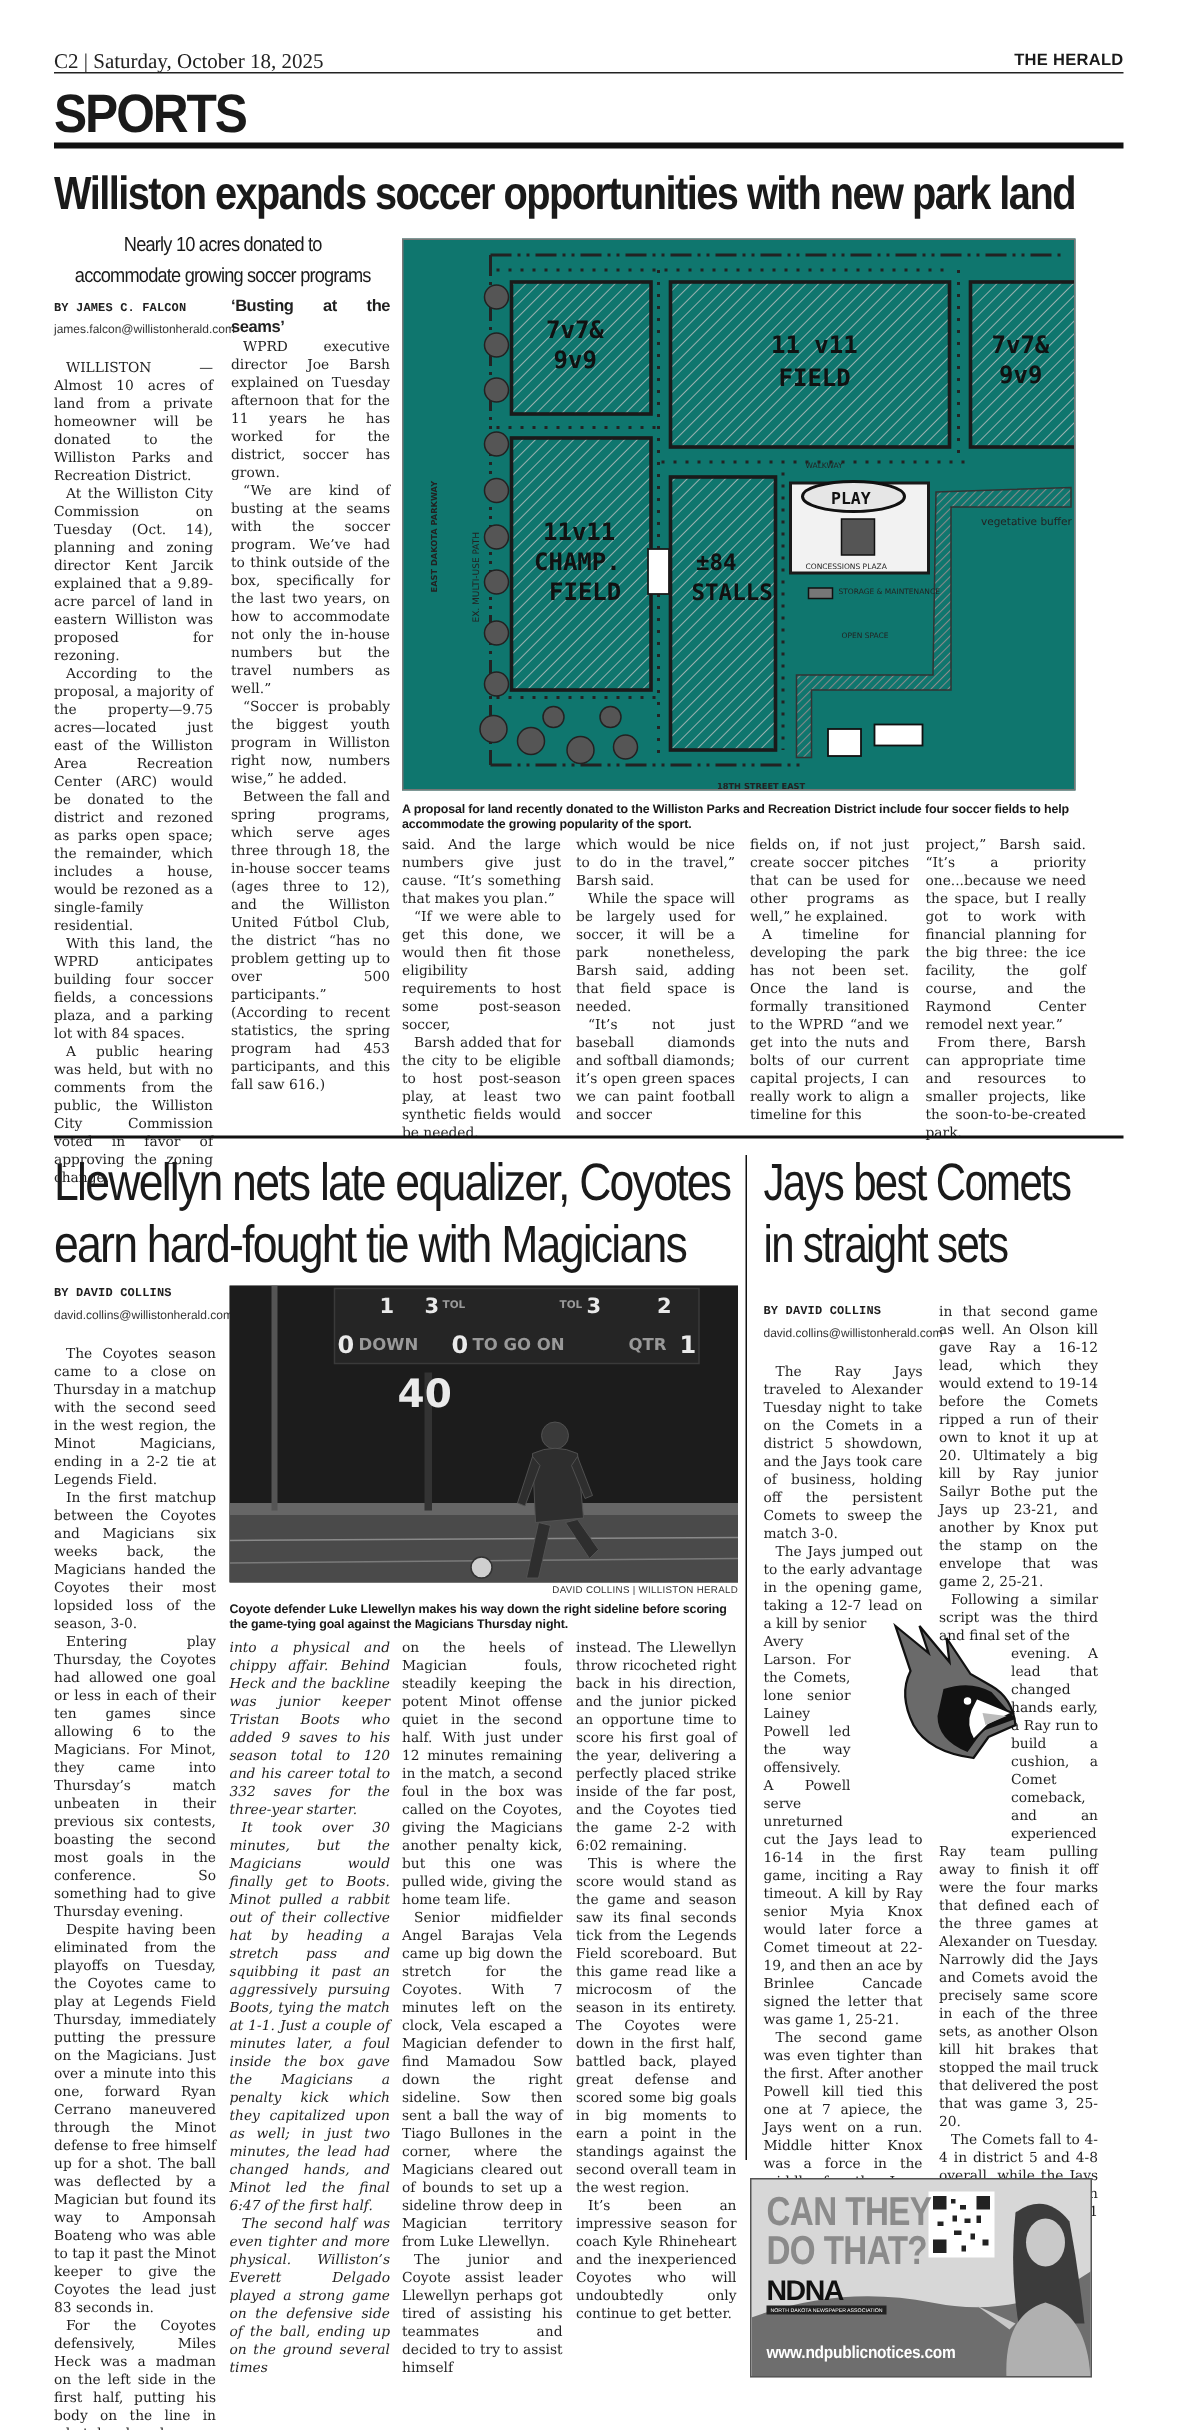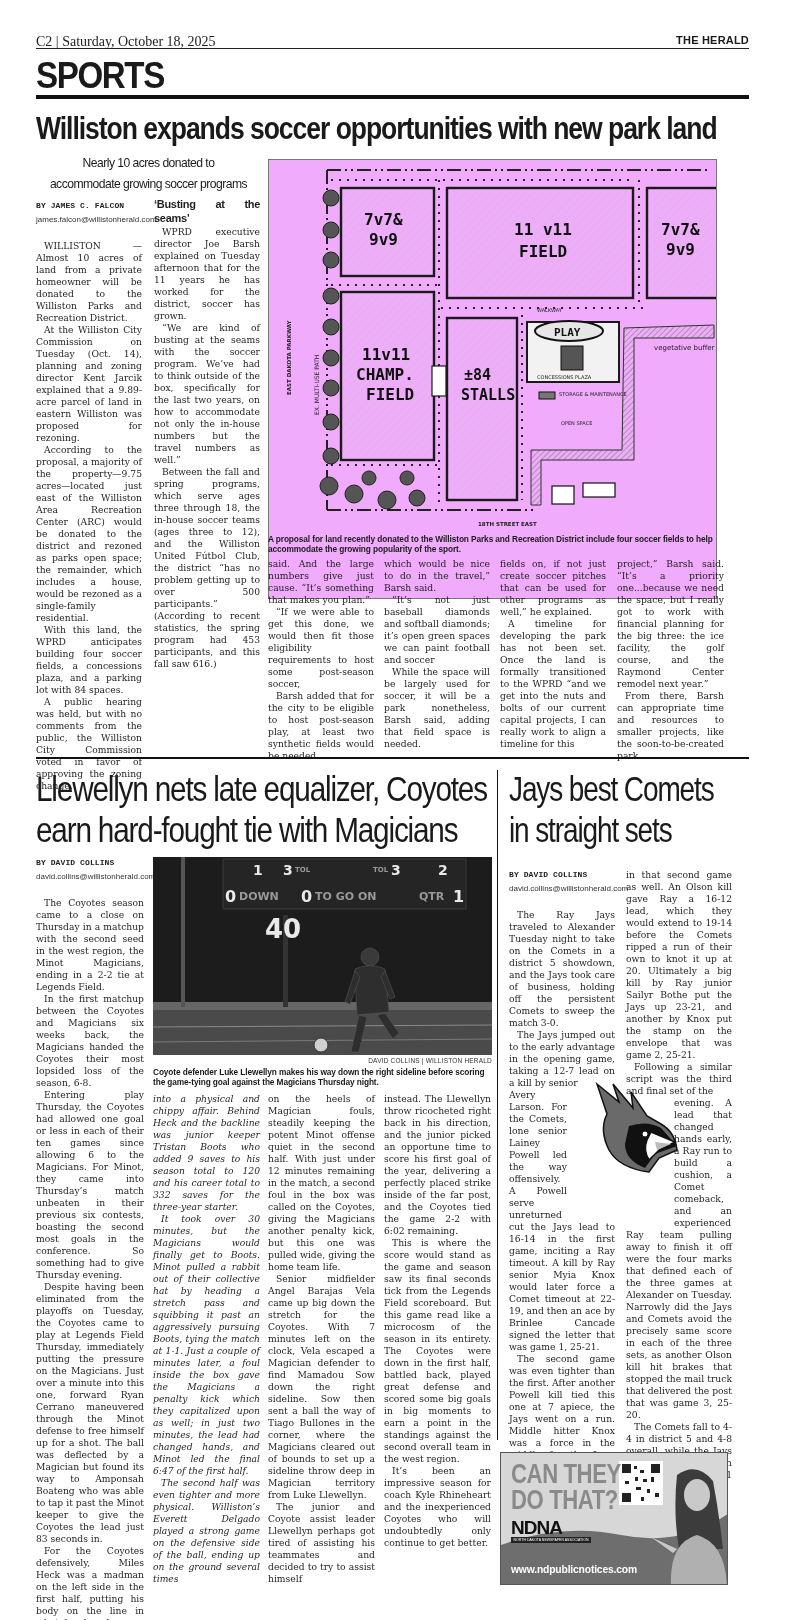--- a/index.html
+++ b/index.html
@@ -18,21 +18,21 @@
   .deck1 { left: 36px; top: 152px; width: 225px; font-family: "Liberation Sans", sans-serif; font-size: 13.5px; line-height: 21px; text-align: center; letter-spacing: -0.6px; transform: scaleX(0.9); transform-origin: center; }
 
   .byline-name { font-family: Liberation Mono, monospace; font-weight: bold; font-size: 8px; letter-spacing: 0.1px; }
   .byline-email { font-family: "Liberation Sans", sans-serif; font-size: 8px; line-height: 11px; color: #333; margin-top: 2px; }
 
   .col { position: absolute; font-size: 9.2px; line-height: 12px; text-align: justify; hyphens: manual; color: #1f1f1f; }
   .col p { text-indent: 8px; }
   .col p.noindent { text-indent: 0; }
   .subhead { font-family: "Liberation Sans", sans-serif; font-weight: bold; font-size: 11px; line-height: 14px; letter-spacing: -0.3px; margin-bottom: 1px; }
 
-  .map-frame { left: 268px; top: 159px; width: 449px; height: 440px; border: 1px solid #777; background: #f0abfc; overflow: hidden; text-align: right; }
+  .map-frame { left: 268px; top: 159px; width: 449px; height: 368px; border: 1px solid #777; background: #0f766e; overflow: hidden; text-align: right; }
   .caption { font-family: "Liberation Sans", sans-serif; font-weight: bold; font-size: 8.3px; line-height: 10px; letter-spacing: -0.1px; }
   .credit { font-family: "Liberation Sans", sans-serif; font-size: 6.5px; letter-spacing: 0.2px; color: #333; text-align: right; }
 
   .rule-h { position: absolute; background: #111; }
   .rule-v { position: absolute; background: #111; }
 
   .headline2 { left: 36px; top: 768px; width: 455px; font-family: "Liberation Sans", sans-serif; font-size: 35px; line-height: 41px; letter-spacing: -1.4px; transform: scaleX(0.85); transform-origin: left; white-space: nowrap; }
   .headline3 { left: 509px; top: 768px; width: 230px; font-family: "Liberation Sans", sans-serif; font-size: 35px; line-height: 41px; letter-spacing: -1.4px; transform: scaleX(0.8); transform-origin: left; white-space: nowrap; font-weight: 300; }
 
   .photo { left: 153px; top: 857px; width: 339px; height: 198px; background: #1a1a1a; overflow: hidden; }
@@ -65,20 +65,21 @@
   <p>At the Williston City Commission on Tuesday (Oct. 14), planning and zoning director Kent Jarcik explained that a 9.89-acre parcel of land in eastern Williston was proposed for rezoning.</p>
   <p>According to the proposal, a majority of the property—9.75 acres—located just east of the Williston Area Recreation Center (ARC) would be donated to the district and rezoned as parks open space; the remainder, which includes a house, would be rezoned as a single-family residential.</p>
   <p>With this land, the WPRD anticipates building four soccer fields, a concessions plaza, and a parking lot with 84 spaces.</p>
   <p>A public hearing was held, but with no comments from the public, the Williston City Commission voted in favor of approving the zoning change.</p>
 </div>
 
 <div class="col" style="left:154px; top:197px; width:106px;">
   <div class="subhead">‘Busting at the seams’</div>
   <p>WPRD executive director Joe Barsh explained on Tuesday afternoon that for the 11 years he has worked for the district, soccer has grown.</p>
   <p>“We are kind of busting at the seams with the soccer program. We’ve had to think outside of the box, specifically for the last two years, on how to accommodate not only the in-house numbers but the travel numbers as well.”</p>
+  <p>“Soccer is probably the biggest youth program in Williston right now, numbers wise,” he added.</p>
   <p>Between the fall and spring programs, which serve ages three through 18, the in-house soccer teams (ages three to 12), and the Williston United Fútbol Club, the district “has no problem getting up to over 500 participants.” (According to recent statistics, the spring program had 453 participants, and this fall saw 616.)</p>
 </div>
 
 <div class="abs map-frame">
   <svg width="449" height="368" viewBox="0 0 449 368">
     <defs>
       <pattern id="hatch" width="6" height="6" patternUnits="userSpaceOnUse" patternTransform="rotate(45)">
         <line x1="0" y1="0" x2="0" y2="6" stroke="#c4c4c4" stroke-width="1"></line>
       </pattern>
       <pattern id="darkhatch" width="4" height="4" patternUnits="userSpaceOnUse" patternTransform="rotate(45)">
@@ -154,22 +155,22 @@
 
 <div class="abs caption" style="left:268px; top:534px; width:462px;">A proposal for land recently donated to the Williston Parks and Recreation District include four soccer fields to help accommodate the growing popularity of the sport.</div>
 
 <div class="col" style="left:268px; top:558px; width:106px;">
   <p class="noindent">said. And the large numbers give just cause. “It’s something that makes you plan.”</p>
   <p>“If we were able to get this done, we would then fit those eligibility requirements to host some post-season soccer,</p>
   <p>Barsh added that for the city to be eligible to host post-season play, at least two synthetic fields would be needed.</p>
 </div>
 <div class="col" style="left:384px; top:558px; width:106px;">
   <p class="noindent">which would be nice to do in the travel,” Barsh said.</p>
+  <p>While the space will be largely used for soccer, it will be a park nonetheless, Barsh said, adding that field space is needed.</p>
   <p>“It’s not just baseball diamonds and softball diamonds; it’s open green spaces we can paint football and soccer</p>
-  <p>While the space will be largely used for soccer, it will be a park nonetheless, Barsh said, adding that field space is needed.</p>
 </div>
 <div class="col" style="left:500px; top:558px; width:106px;">
   <p class="noindent">fields on, if not just create soccer pitches that can be used for other programs as well,” he explained.</p>
   <p>A timeline for developing the park has not been set. Once the land is formally transitioned to the WPRD “and we get into the nuts and bolts of our current capital projects, I can really work to align a timeline for this</p>
 </div>
 <div class="col" style="left:617px; top:558px; width:107px;">
   <p class="noindent">project,” Barsh said. “It’s a priority one...because we need the space, but I really got to work with financial planning for the big three: the ice facility, the golf course, and the Raymond Center remodel next year.”</p>
   <p>From there, Barsh can appropriate time and resources to smaller projects, like the soon-to-be-created park.</p>
 </div>
 
@@ -178,21 +179,21 @@
 
 <div class="abs headline2">
   <div>Llewellyn nets late equalizer, Coyotes</div>
   <div>earn hard-fought tie with Magicians</div>
 </div>
 
 <div class="col" style="left:36px; top:857px; width:108px;">
   <div class="byline-name">BY DAVID COLLINS</div>
   <div class="byline-email" style="margin-bottom:15px;">david.collins@willistonherald.com</div>
   <p>The Coyotes season came to a close on Thursday in a matchup with the second seed in the west region, the Minot Magicians, ending in a 2-2 tie at Legends Field.</p>
-  <p>In the first matchup between the Coyotes and Magicians six weeks back, the Magicians handed the Coyotes their most lopsided loss of the season, 6-8.</p>
+  <p>In the first matchup between the Coyotes and Magicians six weeks back, the Magicians handed the Coyotes their most lopsided loss of the season, 3-0.</p>
   <p>Entering play Thursday, the Coyotes had allowed one goal or less in each of their ten games since allowing 6 to the Magicians. For Minot, they came into Thursday’s match unbeaten in their previous six contests, boasting the second most goals in the conference. So something had to give Thursday evening.</p>
   <p>Despite having been eliminated from the playoffs on Tuesday, the Coyotes came to play at Legends Field Thursday, immediately putting the pressure on the Magicians. Just over a minute into this one, forward Ryan Cerrano maneuvered through the Minot defense to free himself up for a shot. The ball was deflected by a Magician but found its way to Amponsah Boateng who was able to tap it past the Minot keeper to give the Coyotes the lead just 83 seconds in.</p>
   <p>For the Coyotes defensively, Miles Heck was a madman on the left side in the first half, putting his body on the line in what developed</p>
 </div>
 
 <div class="abs photo">
   <svg width="339" height="198" viewBox="0 0 339 198">
     <rect width="339" height="198" fill="#1c1c1c"></rect>
     <rect x="0" y="150" width="339" height="48" fill="#4a4a4a"></rect>
     <rect x="0" y="145" width="339" height="8" fill="#666"></rect>

